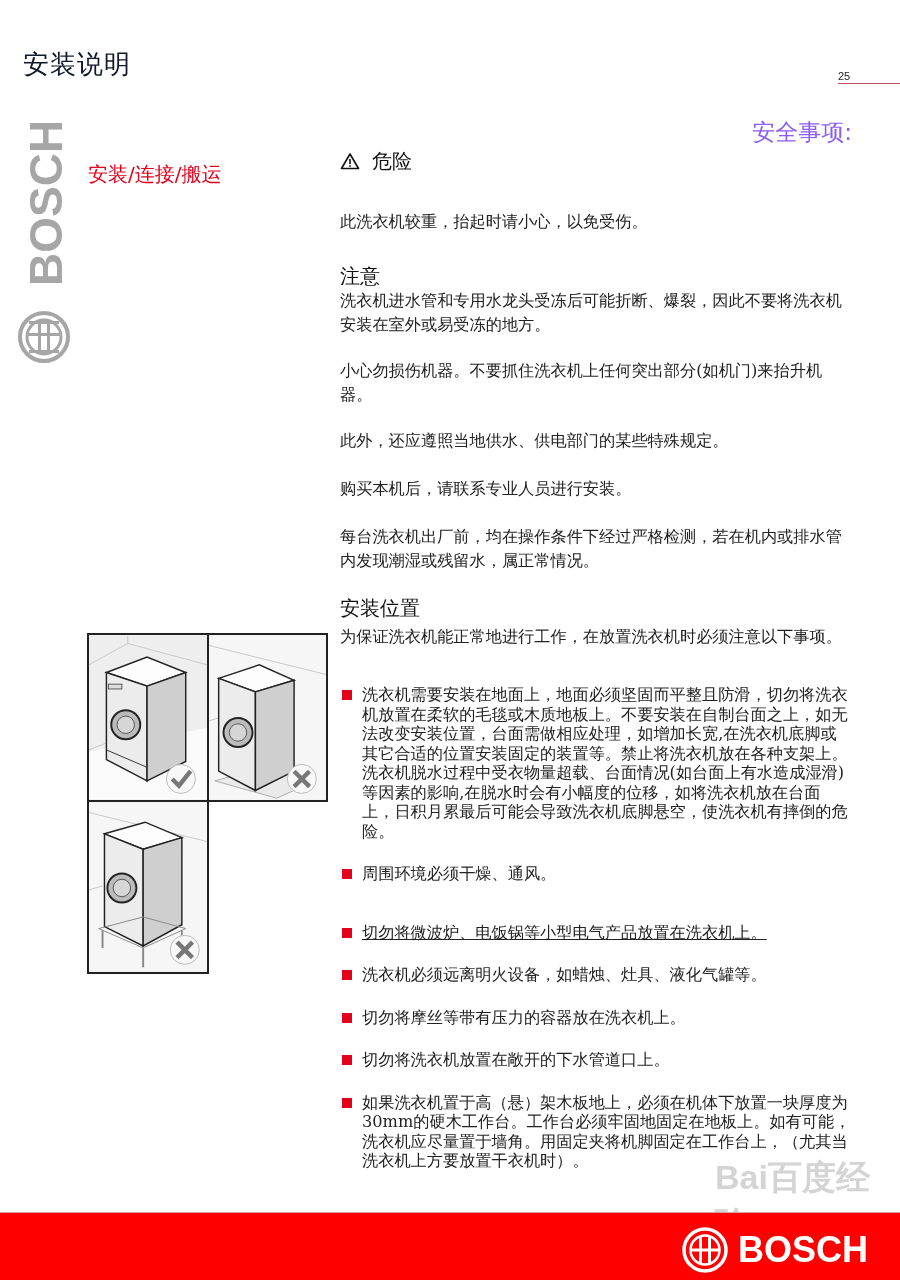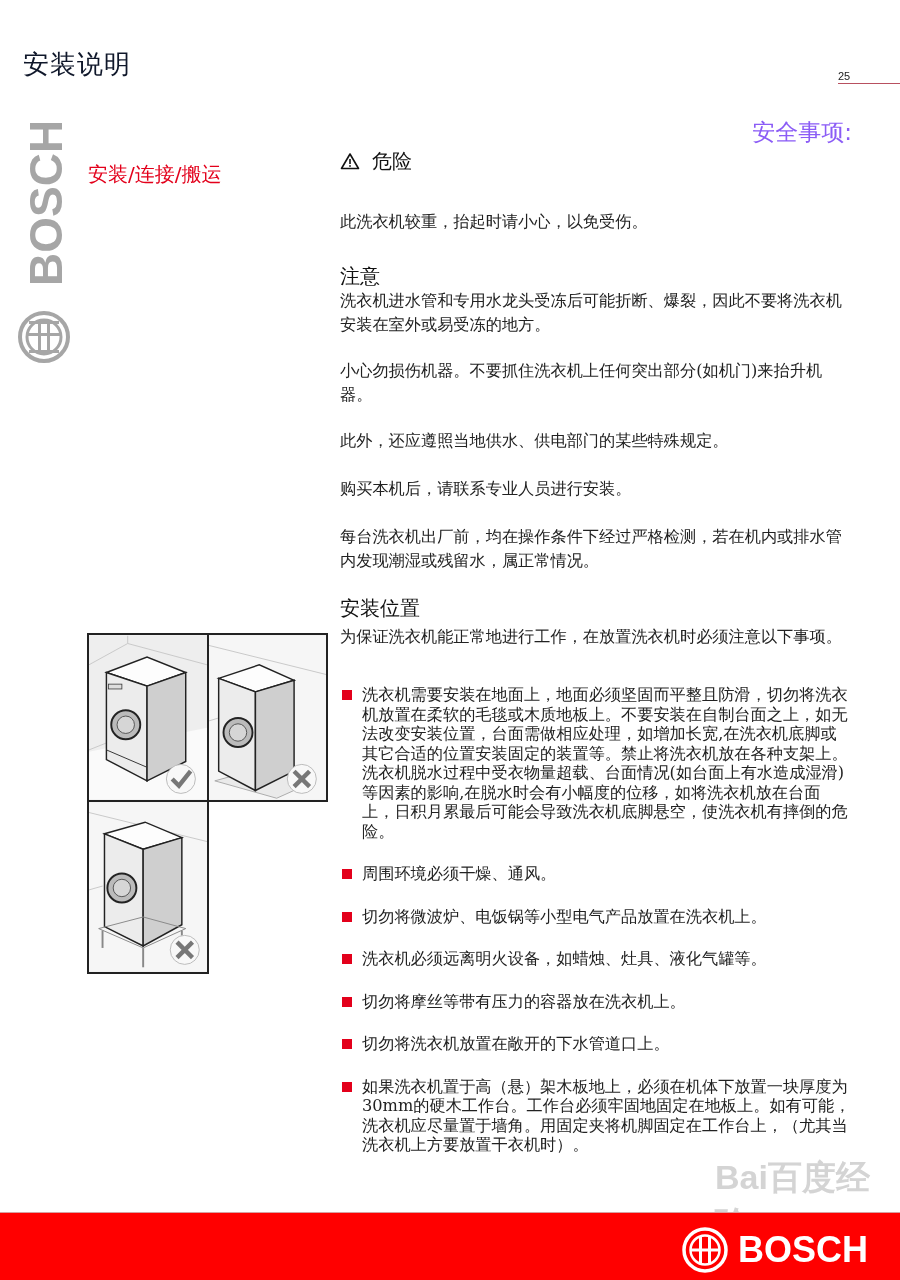--- a/index.html
+++ b/index.html
@@ -83,21 +83,21 @@
   <div class="para" style="margin-top:22px;">此外，还应遵照当地供水、供电部门的某些特殊规定。</div>
   <div class="para" style="margin-top:24px;">购买本机后，请联系专业人员进行安装。</div>
   <div class="para" style="margin-top:24px;">每台洗衣机出厂前，均在操作条件下经过严格检测，若在机内或排水管内发现潮湿或残留水，属正常情况。</div>
 
   <div class="h-sub" style="margin-top:22px;">安装位置</div>
   <div class="para" style="margin-top:4px;">为保证洗衣机能正常地进行工作，在放置洗衣机时必须注意以下事项。</div>
 
   <ul class="bullets" style="margin-top:16px;">
     <li><span class="bullet-mark"></span><span>洗衣机需要安装在地面上，地面必须坚固而平整且防滑，切勿将洗衣机放置在柔软的毛毯或木质地板上。不要安装在自制台面之上，如无法改变安装位置，台面需做相应处理，如增加长宽,在洗衣机底脚或其它合适的位置安装固定的装置等。禁止将洗衣机放在各种支架上。洗衣机脱水过程中受衣物量超载、台面情况(如台面上有水造成湿滑)等因素的影响,在脱水时会有小幅度的位移，如将洗衣机放在台面上，日积月累最后可能会导致洗衣机底脚悬空，使洗衣机有摔倒的危险。</span></li>
     <li style="margin-top:23px;"><span class="bullet-mark"></span><span>周围环境必须干燥、通风。</span></li>
-    <li style="margin-top:23px;"><span class="bullet-mark"></span><span>切勿将微波炉、电饭锅等小型电气产品放置在洗衣机上。</span></li>
+    <li style="margin-top:39px;text-decoration:underline;"><span class="bullet-mark"></span><span>切勿将微波炉、电饭锅等小型电气产品放置在洗衣机上。</span></li>
     <li style="margin-top:23px;"><span class="bullet-mark"></span><span>洗衣机必须远离明火设备，如蜡烛、灶具、液化气罐等。</span></li>
     <li style="margin-top:23px;"><span class="bullet-mark"></span><span>切勿将摩丝等带有压力的容器放在洗衣机上。</span></li>
     <li style="margin-top:23px;"><span class="bullet-mark"></span><span>切勿将洗衣机放置在敞开的下水管道口上。</span></li>
     <li style="margin-top:23px;"><span class="bullet-mark"></span><span>如果洗衣机置于高（悬）架木板地上，必须在机体下放置一块厚度为30mm的硬木工作台。工作台必须牢固地固定在地板上。如有可能，洗衣机应尽量置于墙角。用固定夹将机脚固定在工作台上，（尤其当洗衣机上方要放置干衣机时）。</span></li>
   </ul>
 </div>
 
 <div class="illus" style="left:87px; top:633px; width:122px; height:169px;">
   <svg viewBox="0 0 122 169">
     <rect width="122" height="169" fill="#eeeeee"></rect>

